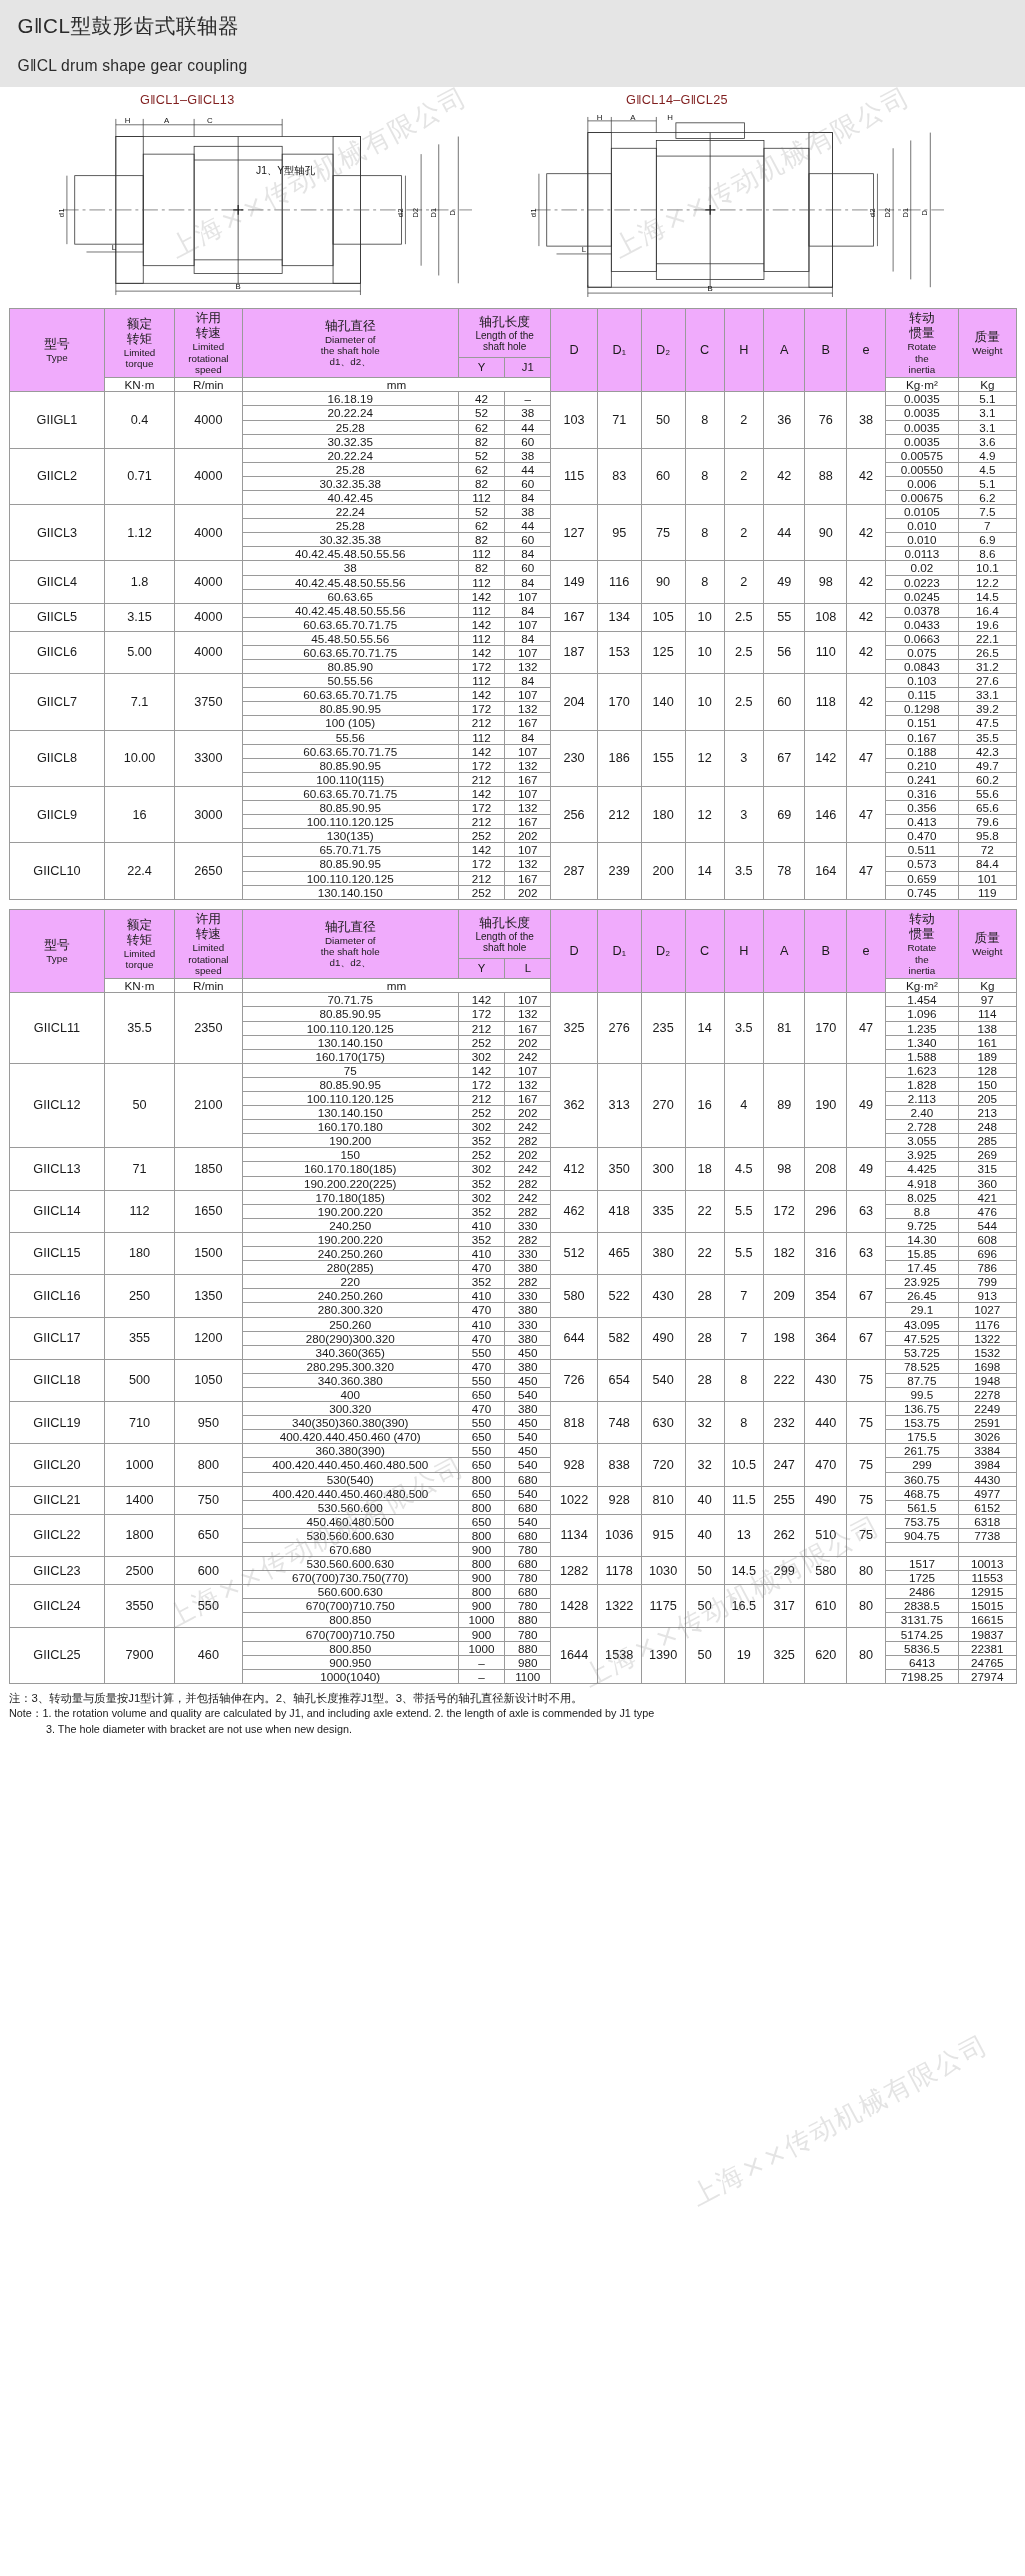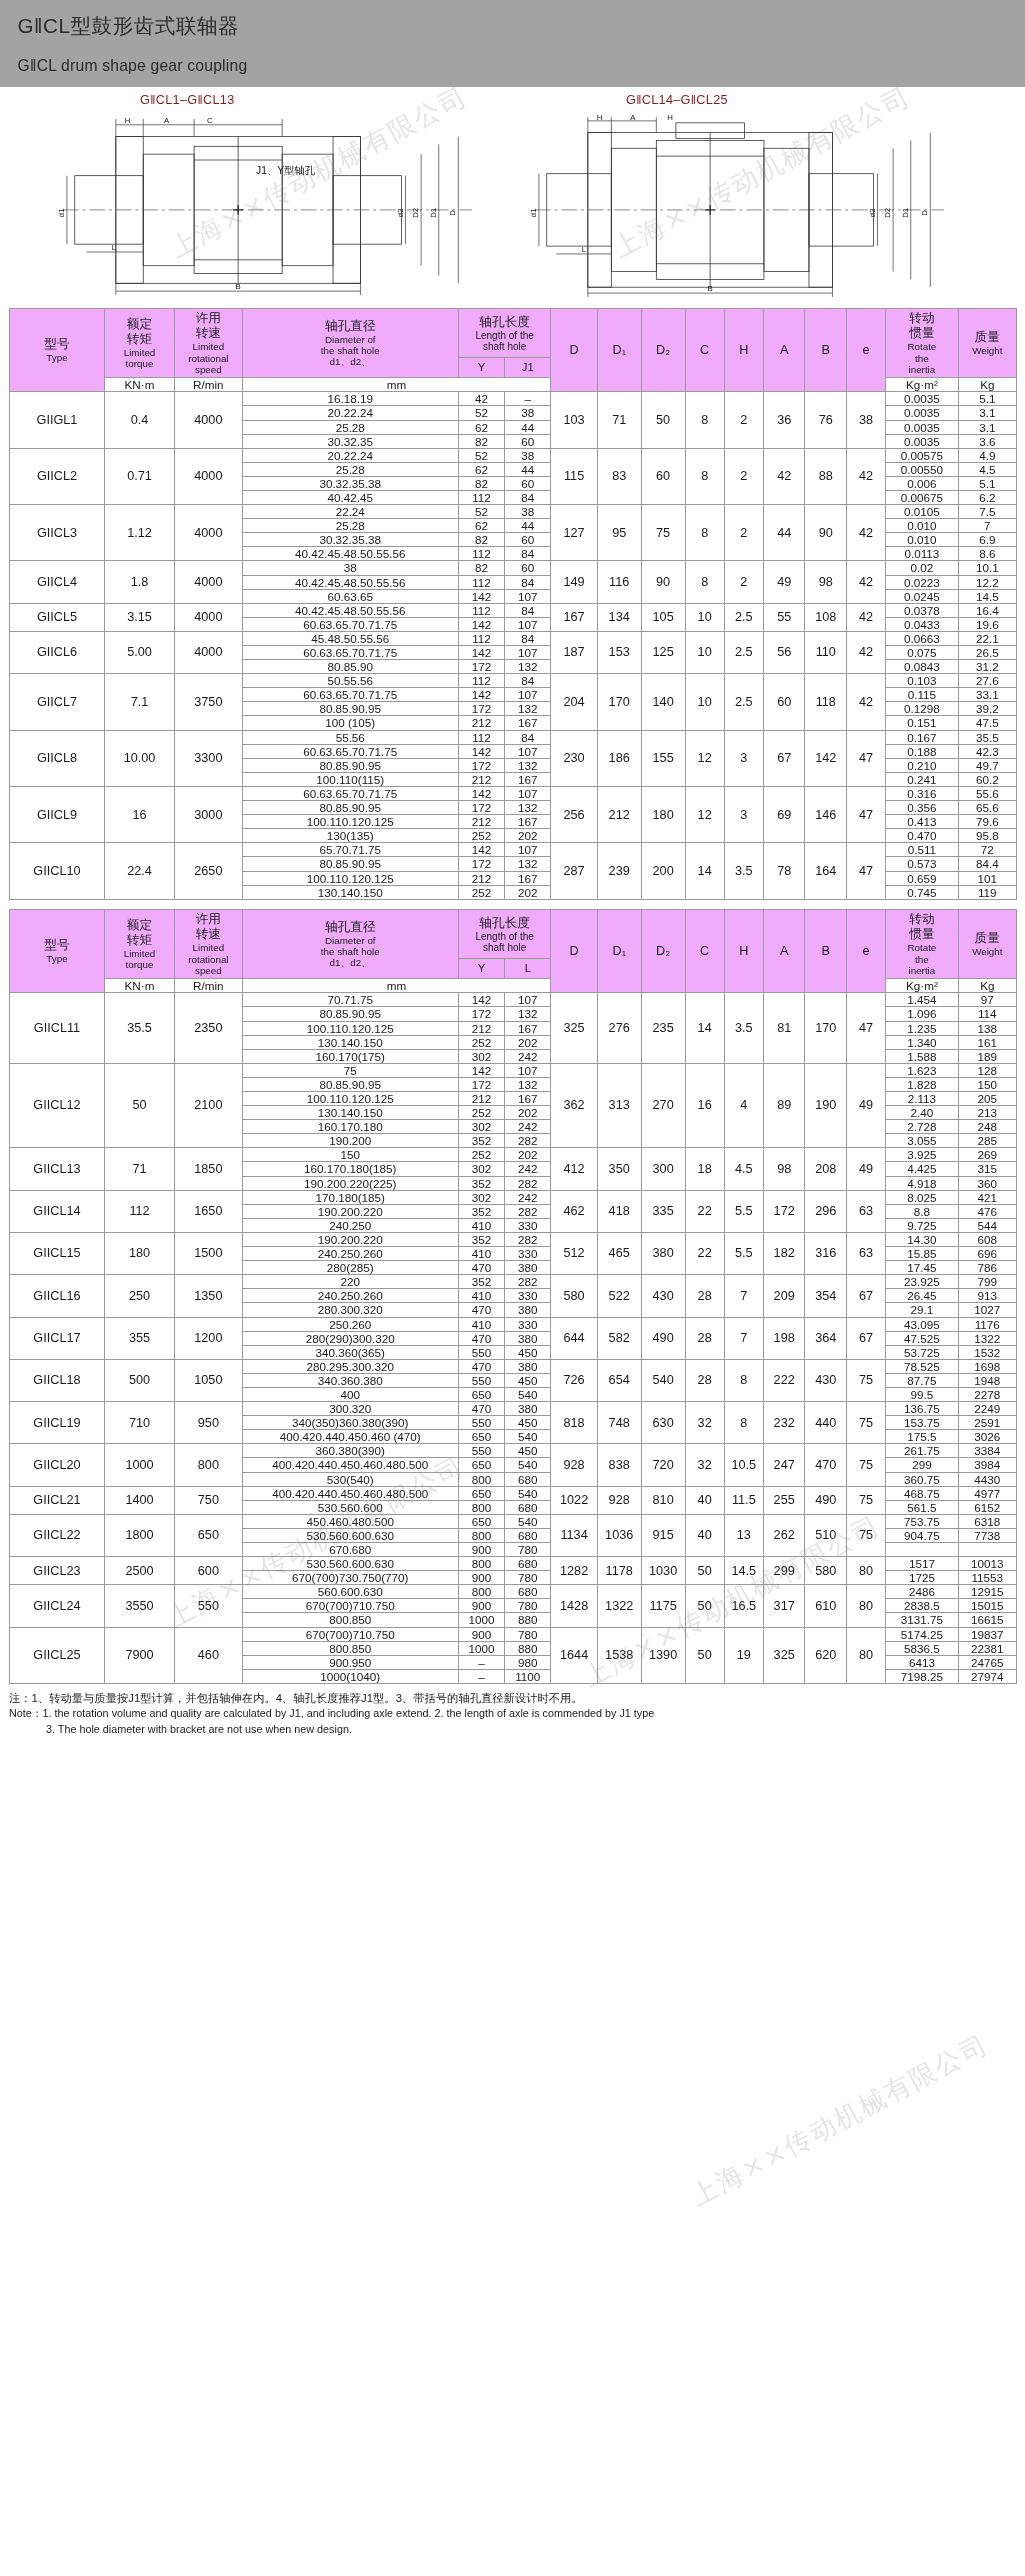--- a/index.html
+++ b/index.html
@@ -7,21 +7,21 @@
   body {
     width:1026px; height:2576px;
     background:#ffffff;
     font-family:"Liberation Sans", sans-serif;
     color:#1a1a1a;
     position:relative;
     overflow:hidden;
   }
   
   #title-band {
-    background:#a3a3a3;
+    background:#e5e5e5;
     padding:13.7px 0 9.8px 17.6px;
     border-bottom:1px solid #ffffff;
   }
   #title-cn { font-size:20.6px; font-weight:400; letter-spacing:0.5px; line-height:1.15; color:#2b2b2b; }
   #title-en { font-size:15.7px; font-weight:400; letter-spacing:0.2px; line-height:1.3; color:#2b2b2b; margin-top:19px;}
 
   
   #diagram-area {
     position:relative;
     height:217px;
@@ -1315,17 +1315,17 @@
           <td class="small">–</td>
           <td class="small">1100</td>
           <td class="small">7198.25</td>
           <td class="small">27974</td>
         </tr>
       </tbody>
   </table>
 </div>
 
 <div id="notes">
-  <div class="n-cn">注：1、转动量与质量按J1型计算，并包括轴伸在内。4、轴孔长度推荐J1型。3、带括号的轴孔直径新设计时不用。</div>
+  <div class="n-cn">注：3、转动量与质量按J1型计算，并包括轴伸在内。2、轴孔长度推荐J1型。3、带括号的轴孔直径新设计时不用。</div>
   <div class="n-en">Note：1. the rotation volume and quality are calculated by J1, and including axle extend.  2. the length of axle is commended by J1 type</div>
   <div class="n-en indent">3. The hole diameter with bracket are not use when new design.</div>
 </div>
 
 
 </body></html>

